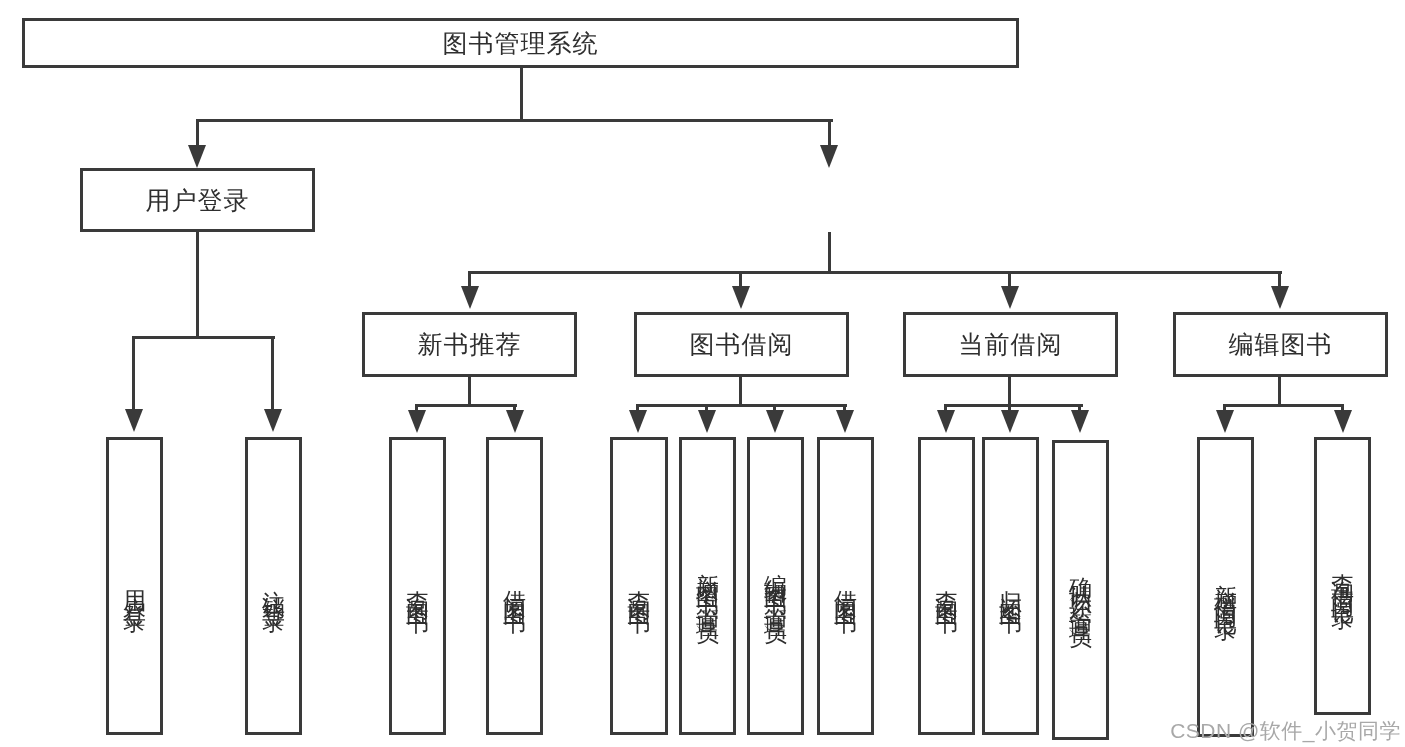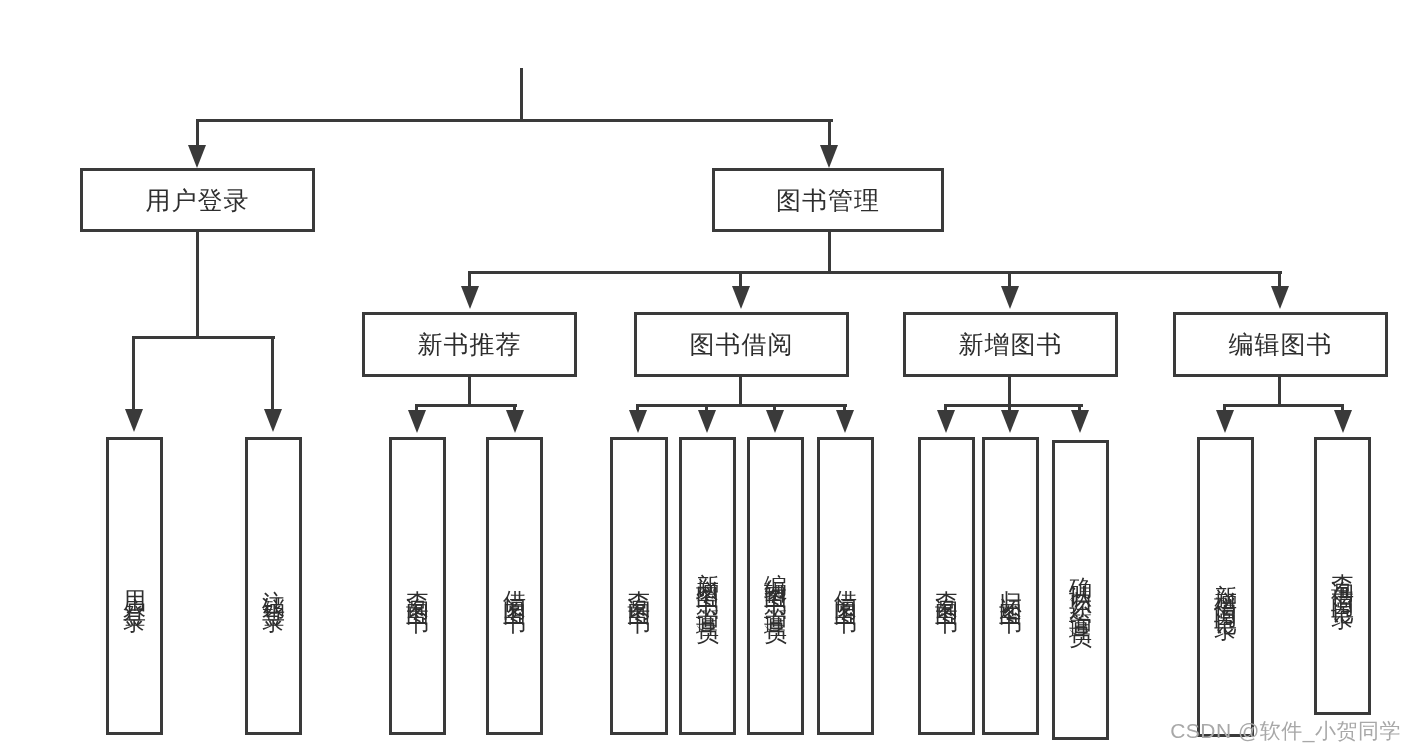--- a/index.html
+++ b/index.html
@@ -51,30 +51,30 @@
     letter-spacing: 0.5px;
     color: var(--watermark);
     white-space: nowrap;
   }
 </style>
 </head>
 <body>
 
 <div class="canvas">
 
+  <div class="node hbox" style="left:22px; top:18px; width:997px; height:50px;">图书管理系统</div>
 
   <div class="line" style="left:520px; top:68px; width:3px; height:53px;"></div>
   <div class="line" style="left:196px; top:119px; width:637px; height:3px;"></div>
   <div class="line" style="left:196px; top:119px; width:3px; height:33px;"></div>
   <div class="arrow" style="left:188px; top:145px;"></div>
   <div class="line" style="left:828px; top:119px; width:3px; height:33px;"></div>
   <div class="arrow" style="left:820px; top:145px;"></div>
 
   <div class="node hbox" style="left:80px; top:168px; width:235px; height:64px;">用户登录</div>
-  <div class="node hbox" style="left:712px; top:168px; width:232px; height:64px;">图书管理</div>
 
   <div class="line" style="left:196px; top:232px; width:3px; height:106px;"></div>
   <div class="line" style="left:132px; top:336px; width:143px; height:3px;"></div>
   <div class="line" style="left:132px; top:336px; width:3px; height:75px;"></div>
   <div class="arrow" style="left:125px; top:409px;"></div>
   <div class="line" style="left:271px; top:336px; width:3px; height:75px;"></div>
   <div class="arrow" style="left:264px; top:409px;"></div>
 
   <div class="line" style="left:828px; top:232px; width:3px; height:42px;"></div>
   <div class="line" style="left:468px; top:271px; width:814px; height:3px;"></div>
@@ -82,21 +82,21 @@
   <div class="arrow" style="left:461px; top:286px;"></div>
   <div class="line" style="left:739px; top:271px; width:3px; height:18px;"></div>
   <div class="arrow" style="left:732px; top:286px;"></div>
   <div class="line" style="left:1008px; top:271px; width:3px; height:18px;"></div>
   <div class="arrow" style="left:1001px; top:286px;"></div>
   <div class="line" style="left:1278px; top:271px; width:3px; height:18px;"></div>
   <div class="arrow" style="left:1271px; top:286px;"></div>
 
   <div class="node hbox" style="left:634px; top:312px; width:215px; height:65px;">图书借阅</div>
   <div class="node hbox" style="left:362px; top:312px; width:215px; height:65px;">新书推荐</div>
-  <div class="node hbox" style="left:903px; top:312px; width:215px; height:65px;">新增图书</div>
+  <div class="node hbox" style="left:903px; top:312px; width:215px; height:65px;">当前借阅</div>
   <div class="node hbox" style="left:1173px; top:312px; width:215px; height:65px;">编辑图书</div>
 
   <div class="line" style="left:468px; top:377px; width:3px; height:30px;"></div>
   <div class="line" style="left:415px; top:404px; width:102px; height:3px;"></div>
   <div class="line" style="left:415px; top:404px; width:3px; height:8px;"></div>
   <div class="arrow" style="left:408px; top:410px;"></div>
   <div class="line" style="left:513px; top:404px; width:3px; height:8px;"></div>
   <div class="arrow" style="left:506px; top:410px;"></div>
 
   <div class="line" style="left:739px; top:377px; width:3px; height:30px;"></div>

